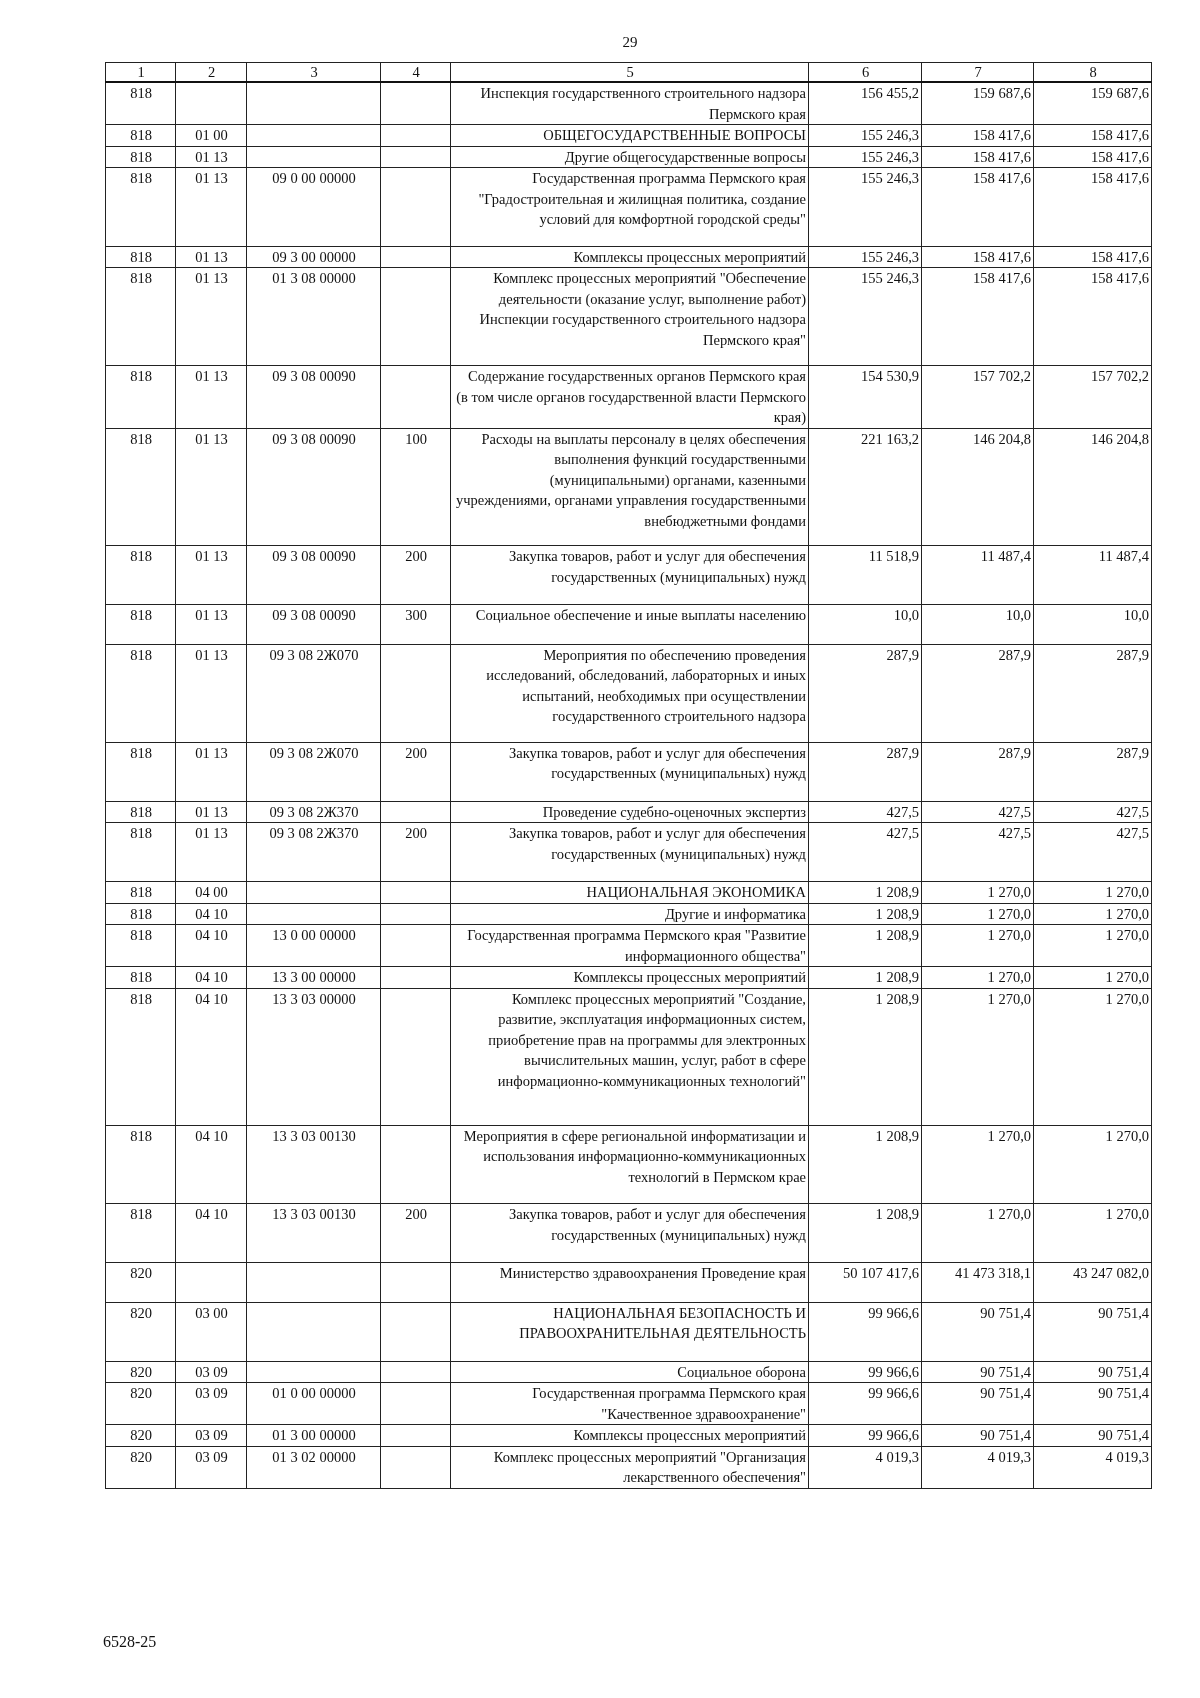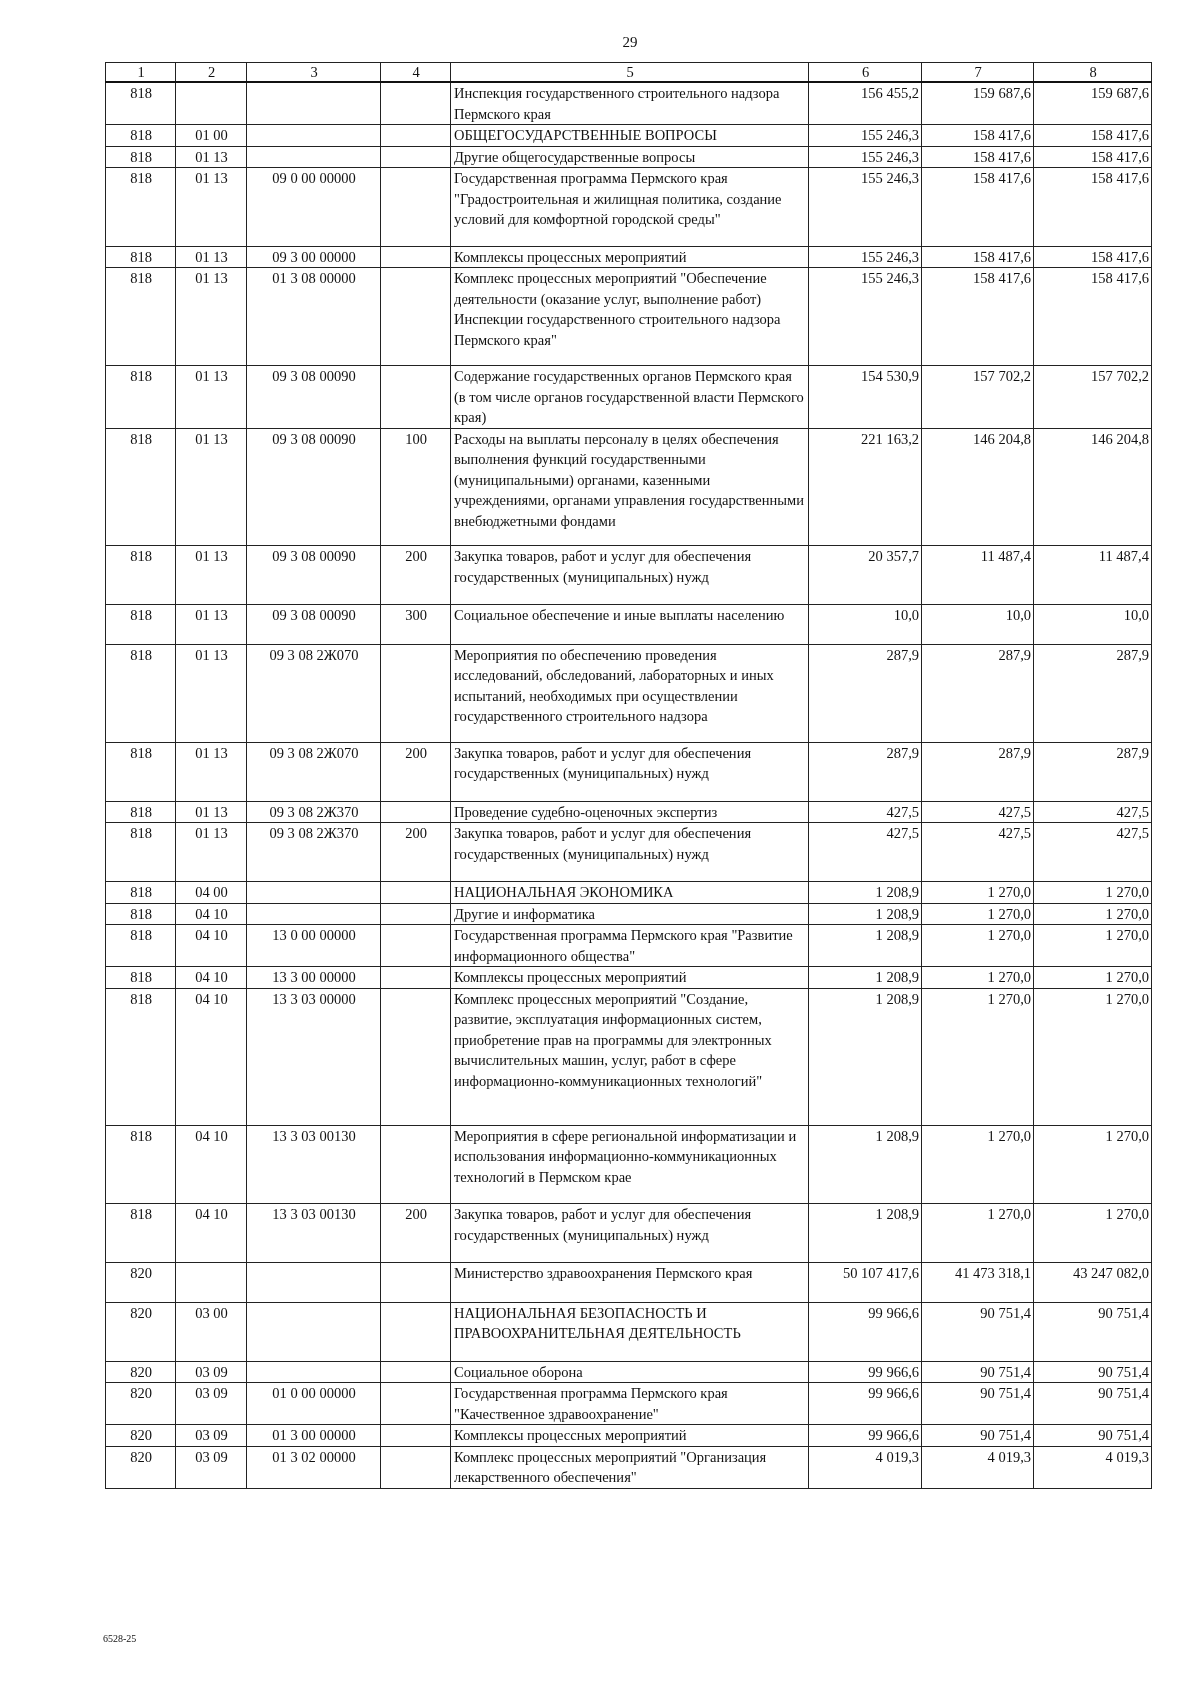--- a/index.html
+++ b/index.html
@@ -28,23 +28,23 @@
   }
   table.budget th {
     font-weight: normal;
     text-align: center;
     height: 18px;
     line-height: 18px;
     border-bottom: 2px solid #111;
   }
   td.c-center { text-align: center; }
   td.c-num { text-align: right; padding-right: 2px; white-space: nowrap; }
-  td.c-text { text-align: left; padding-left: 3px; }
+  td.c-text { text-align: right; padding-left: 3px; }
   .footer-code {
-    position: absolute; left: 103px; top: 1633px; font-size: 10px; font-family: Liberation Serif, serif;
+    position: absolute; left: 103px; top: 1633px; font-size: 16px; font-family: Liberation Serif, serif;
   }
 </style>
 </head>
 <body>
 
 <div class="page-number">29</div>
 
 <table class="budget">
   <colgroup>
     <col style="width:70px">
@@ -148,21 +148,21 @@
         <td class="c-num">221 163,2</td>
         <td class="c-num">146 204,8</td>
         <td class="c-num">146 204,8</td>
       </tr>
       <tr style="height: 59px;">
         <td class="c-center">818</td>
         <td class="c-center">01 13</td>
         <td class="c-center">09 3 08 00090</td>
         <td class="c-center">200</td>
         <td class="c-text">Закупка товаров, работ и услуг для обеспечения государственных (муниципальных) нужд</td>
-        <td class="c-num">20 357,7</td>
+        <td class="c-num">11 518,9</td>
         <td class="c-num">11 487,4</td>
         <td class="c-num">11 487,4</td>
       </tr>
       <tr style="height: 39.5px;">
         <td class="c-center">818</td>
         <td class="c-center">01 13</td>
         <td class="c-center">09 3 08 00090</td>
         <td class="c-center">300</td>
         <td class="c-text">Социальное обеспечение и иные выплаты населению</td>
         <td class="c-num">10,0</td>
@@ -277,21 +277,21 @@
         <td class="c-text">Закупка товаров, работ и услуг для обеспечения государственных (муниципальных) нужд</td>
         <td class="c-num">1 208,9</td>
         <td class="c-num">1 270,0</td>
         <td class="c-num">1 270,0</td>
       </tr>
       <tr style="height: 39.5px;">
         <td class="c-center">820</td>
         <td class="c-center"></td>
         <td class="c-center"></td>
         <td class="c-center"></td>
-        <td class="c-text">Министерство здравоохранения Пермского края</td>
+        <td class="c-text">Министерство здравоохранения Проведение края</td>
         <td class="c-num">50 107 417,6</td>
         <td class="c-num">41 473 318,1</td>
         <td class="c-num">43 247 082,0</td>
       </tr>
       <tr style="height: 59px;">
         <td class="c-center">820</td>
         <td class="c-center">03 00</td>
         <td class="c-center"></td>
         <td class="c-center"></td>
         <td class="c-text">НАЦИОНАЛЬНАЯ БЕЗОПАСНОСТЬ И ПРАВООХРАНИТЕЛЬНАЯ ДЕЯТЕЛЬНОСТЬ</td>

